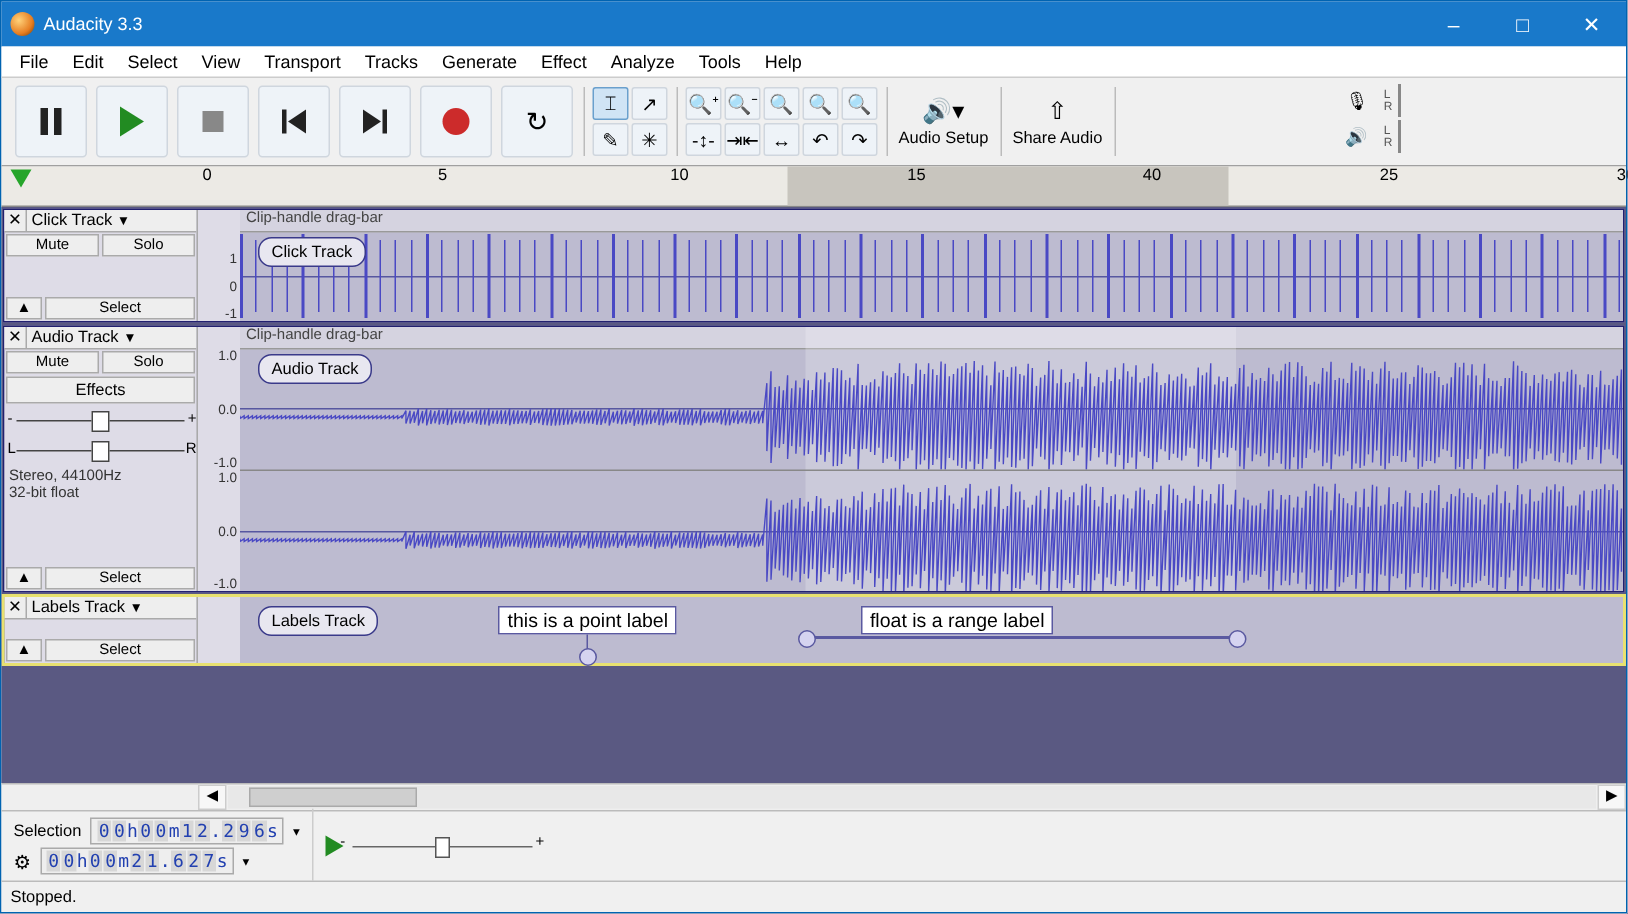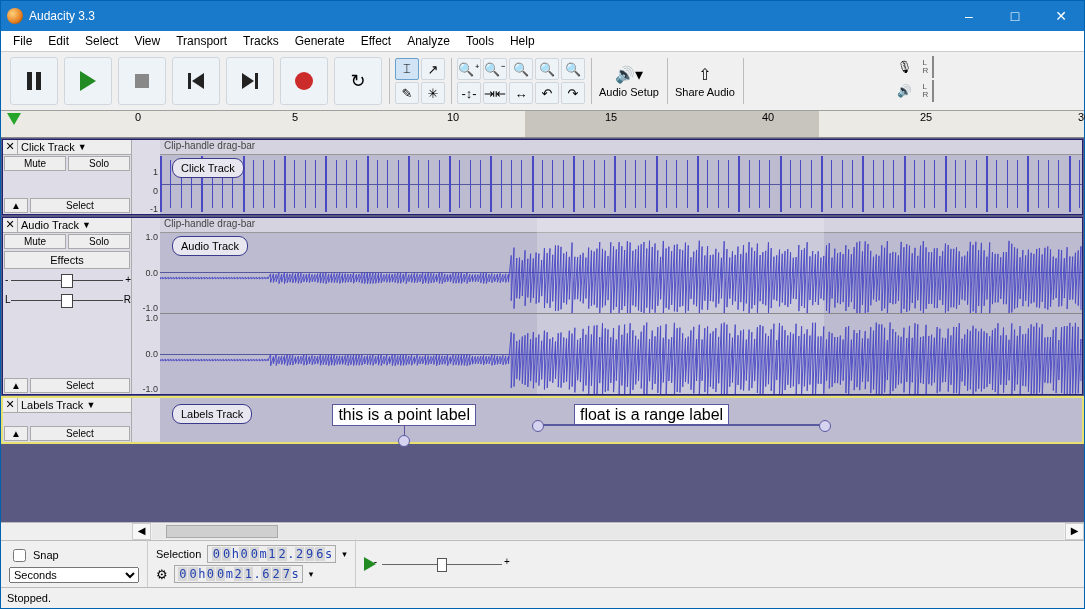--- a/index.html
+++ b/index.html
@@ -77,21 +77,21 @@
 .tbody .cliphandle{height:14px;background:#d5d3e0;border-bottom:1px solid #999;font-size:10px;padding-left:4px;color:#444}
 .tbody .clipname{position:absolute;left:12px;height:18px;padding:0 8px;border:1px solid #3a3a8a;background:#e8e7f0;border-radius:9px;font-size:11px;display:flex;align-items:center;z-index:2}
 .wave{position:relative;overflow:hidden}
 .wave .mid{position:absolute;left:0;right:0;top:50%;height:1px;background:#5757a0}
 .wave svg{position:absolute;inset:0}
 .scalecol{width:26px;background:#dedce7;border-left:1px solid #aaa;font-size:9px;color:#333;display:flex;flex-direction:column;text-align:right;padding-right:2px}
 
 .labbody{flex:1;position:relative;background:#bdbbd0}
 .labbody .lname{position:absolute;left:12px;top:6px;height:18px;padding:0 8px;border:1px solid #3a3a8a;background:#e8e7f0;border-radius:9px;font-size:11px;display:flex;align-items:center}
 .labmark{position:absolute;top:6px}
-.labmark .box{border:1px solid #5a59a0;background:#fff;font-size:16px;padding:1px 5px;white-space:nowrap}
+.labmark .box{border:1px solid #5a59a0;background:#fff;font-size:13px;padding:1px 5px;white-space:nowrap}
 .labmark .stem{width:1px;height:10px;background:#5a59a0;margin:0 auto}
 .labmark .dot{width:10px;height:10px;border-radius:50%;border:1px solid #5a59a0;background:#d5d3f0;margin:-1px auto 0}
 .labrange{position:absolute;top:26px;height:2px;background:#5a59a0}
 .sel-overlay{position:absolute;top:0;bottom:0;background:rgba(255,255,255,.22);pointer-events:none}
 
 .hscroll{height:17px;background:#efefef;display:flex;align-items:center;border-top:1px solid #bbb}
 .hscroll .harrow{width:17px;height:15px;border:1px solid #ccc;background:#f7f7f7;text-align:center;font-size:10px;line-height:13px}
 .hscroll .htrack{flex:1;height:15px;background:#e8e8e8;position:relative;margin:0 1px}
 .hscroll .hthumb{position:absolute;top:1px;bottom:1px;left:14px;width:110px;background:#cfcfcf;border:1px solid #aaa}
 
@@ -402,20 +402,24 @@
           <div class="line"></div>
             <div class="knob"></div>
           <span class="end" style="right:-8px">+</span>
         </div>
         <div class="slider">
           <span class="end" style="left:-6px">L</span>
           <div class="line"></div>
             <div class="knob"></div>
           <span class="end" style="right:-8px">R</span>
         </div>
+        <div class="trackinfo">
+          <div>Stereo, 44100Hz</div>
+          <div>32-bit float</div>
+        </div>
         <div class="botbtns">
           <div class="bb arrow">▲</div>
           <div class="bb sel">Select</div>
         </div>
       </div>
       <div class="scalecol">
         <div style="height:14px"></div>
         <div style="flex:1;display:flex;flex-direction:column;justify-content:space-between">
           <span>1.0</span>
           <span>0.0</span>
@@ -486,29 +490,20 @@
     <div style="width:131px"></div>
     <div class="harrow">◀</div>
     <div class="htrack">
         <div class="hthumb"></div>
       </div>
     <div class="harrow">▶</div>
   </div>
 
   <div class="bottom">
     <div class="bgrp">
-      <div class="snapcol">
-        <label>
-            <input type="checkbox" style="">
-            <span>Snap</span>
-          </label>
-        <select><option>Seconds</option></select>
-      </div>
-    </div>
-    <div class="bgrp">
       <div class="selcol">
         <div style="display:flex;align-items:center;gap:6px">
           <span>Selection</span>
           <div class="smalltime" id="selstart"><span class="dig">0</span><span class="dig">0</span><span>h</span><span class="dig">0</span><span class="dig">0</span><span>m</span><span class="dig">1</span><span class="dig">2</span><span>.</span><span class="dig">2</span><span class="dig">9</span><span class="dig">6</span><span>s</span></div>
             <span style="font-size:9px">▾</span>
         </div>
         <div style="display:flex;align-items:center;gap:6px">
           <span class="gear">⚙</span>
           <div class="smalltime" id="selend"><span class="dig">0</span><span class="dig">0</span><span>h</span><span class="dig">0</span><span class="dig">0</span><span>m</span><span class="dig">2</span><span class="dig">1</span><span>.</span><span class="dig">6</span><span class="dig">2</span><span class="dig">7</span><span>s</span></div>
             <span style="font-size:9px">▾</span>

